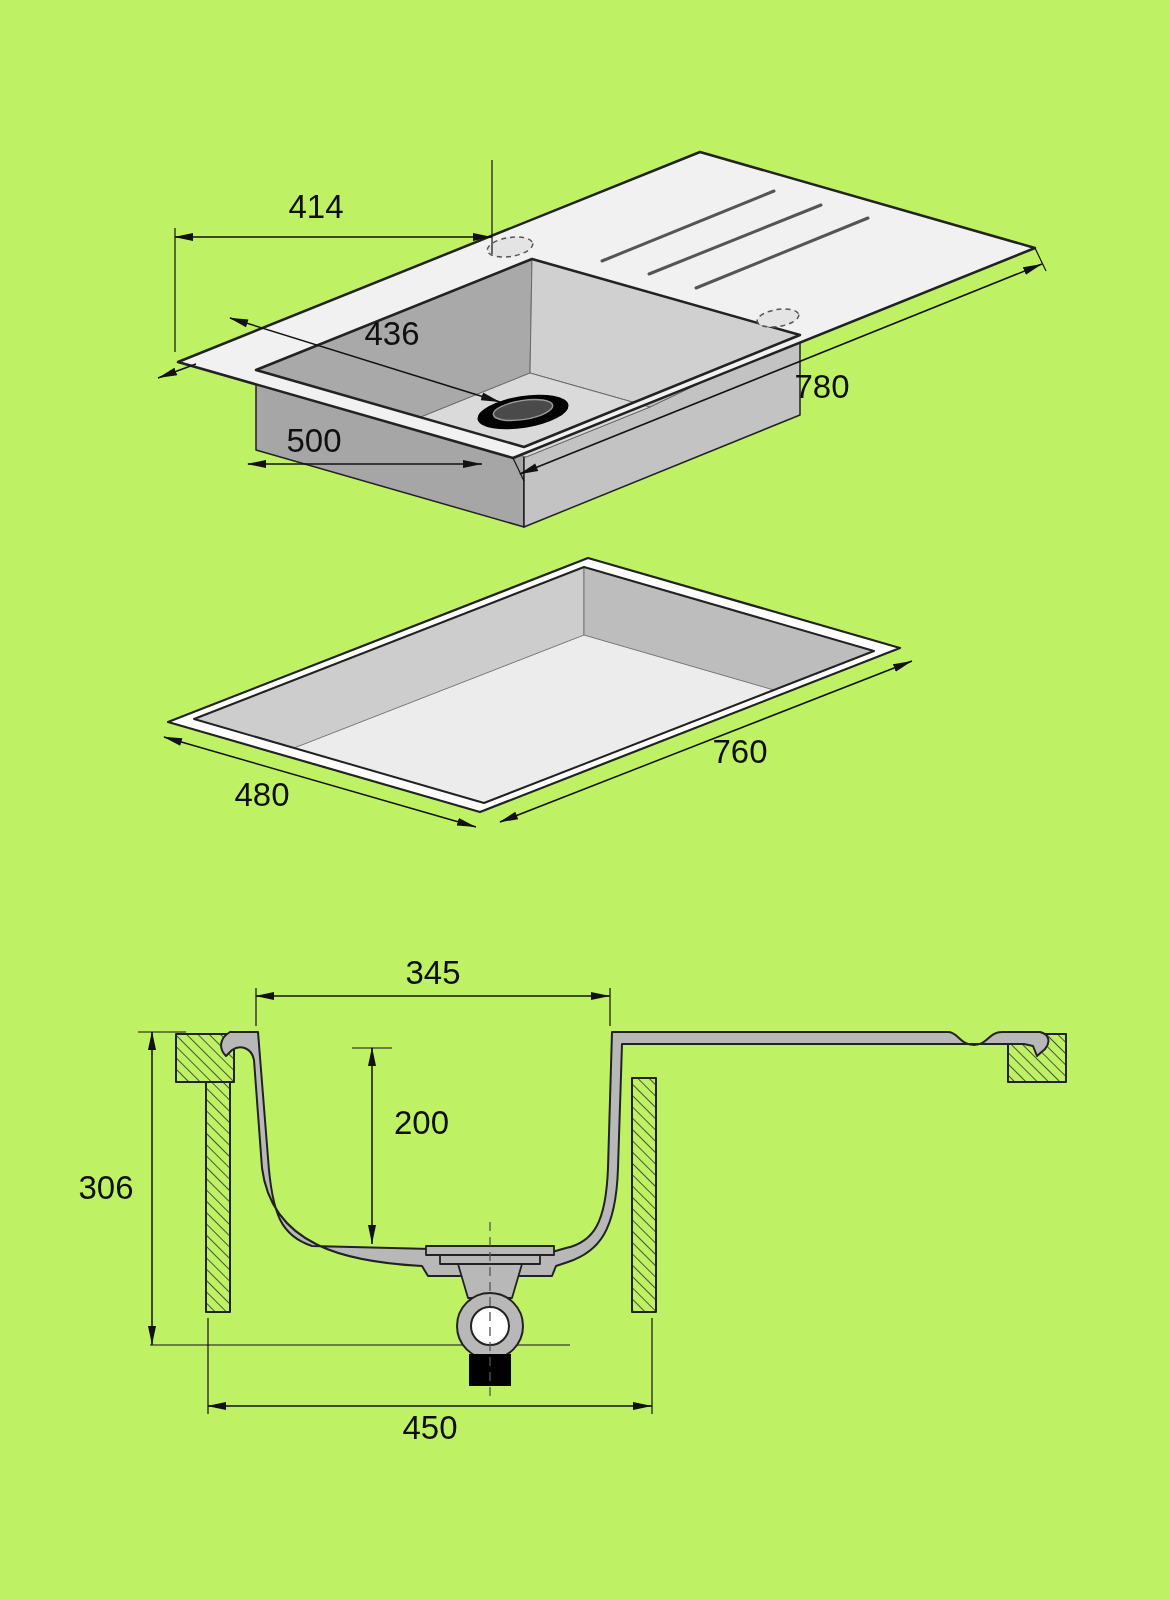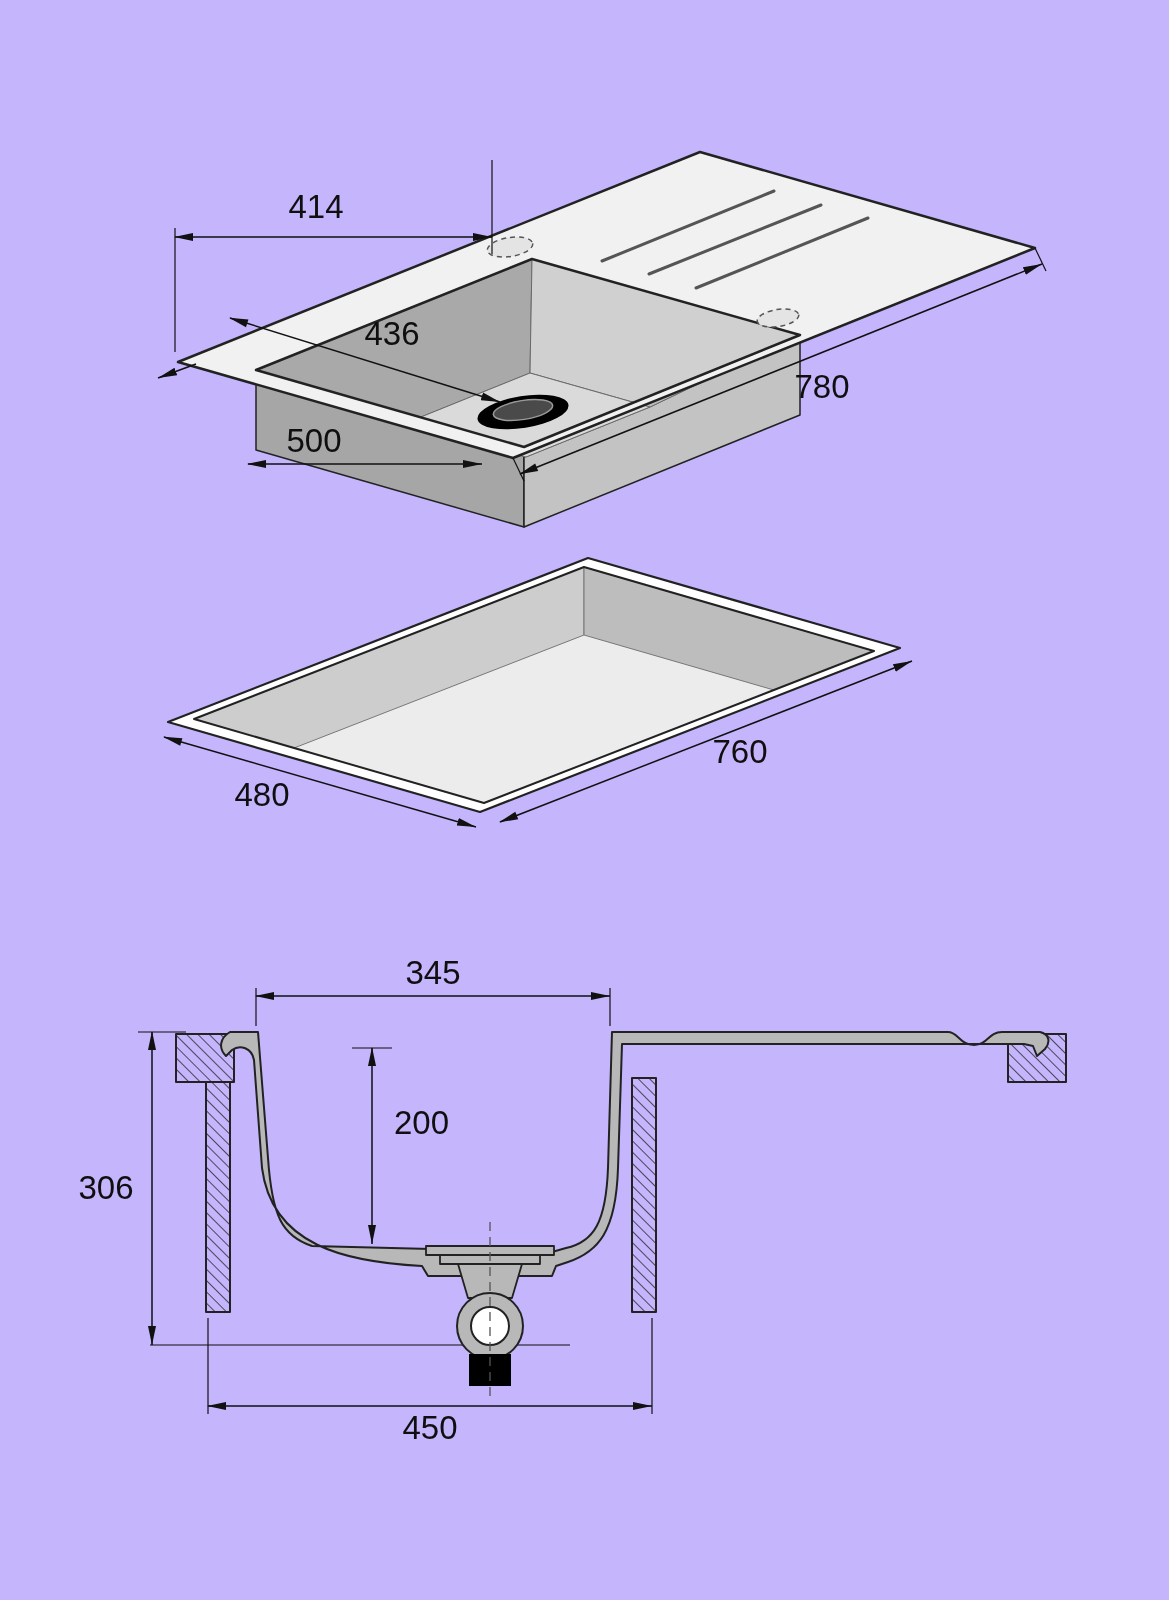--- a/index.html
+++ b/index.html
@@ -1,16 +1,16 @@
 <!DOCTYPE html>
 <html><head>
 <meta charset="utf-8">
 <style>
   html,body{margin:0;padding:0;background:#ffffff;}
-  .canvas{width:1169px;height:1600px;background:#c4b5fd;position:relative;overflow:hidden;}
+  .canvas{width:1169px;height:1600px;background:#bef264;position:relative;overflow:hidden;}
   svg{display:block;}
   .lbl{font-family:"Liberation Sans",sans-serif;font-size:33px;fill:#0f0f0f;text-anchor:middle;}
   .lbl-start{text-anchor:start;}
   .outline{stroke:#222;stroke-linejoin:round;}
   .dimline{stroke:#111;stroke-width:1.5;fill:none;}
   .extline{stroke:#111;stroke-width:1.2;fill:none;}
 </style>
 </head>
 <body>
 

